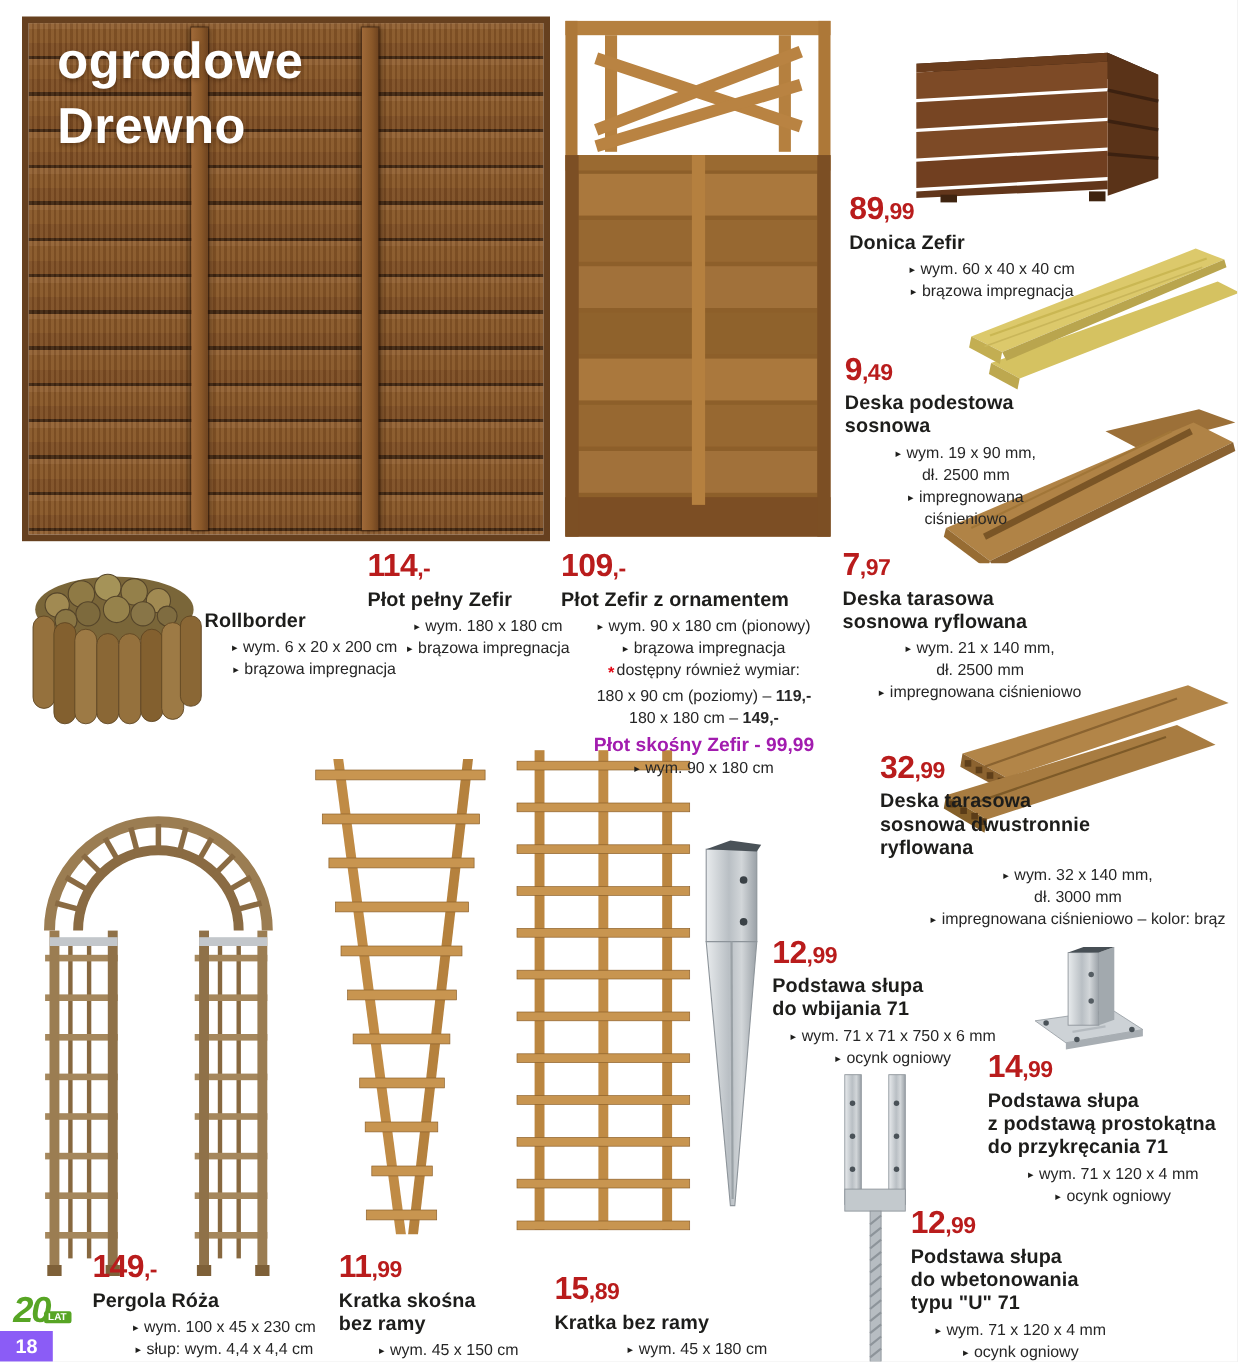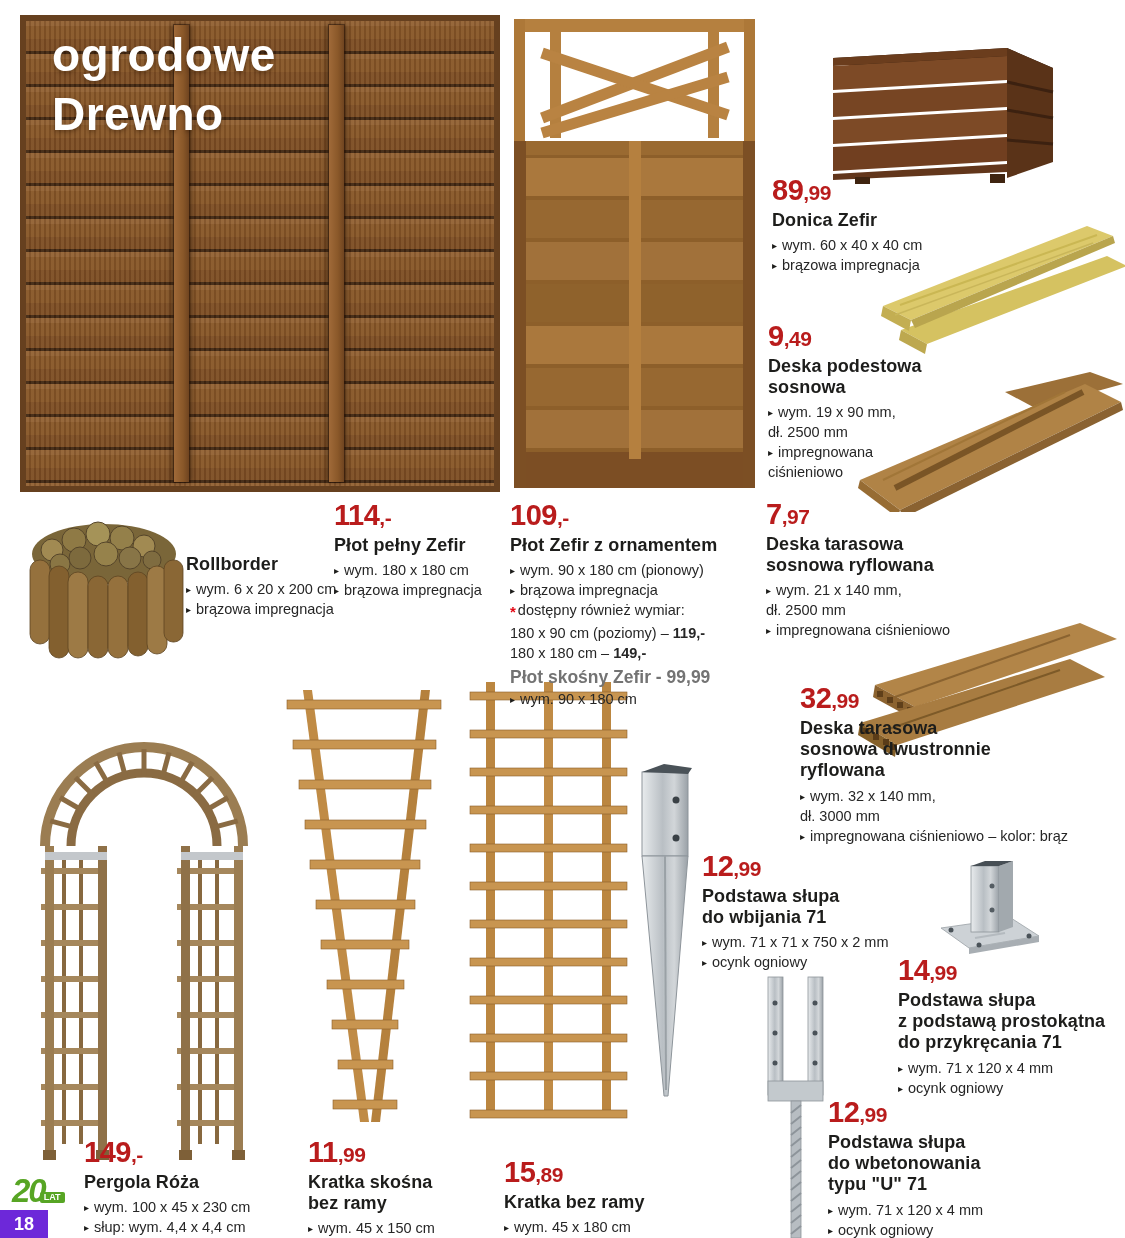--- a/index.html
+++ b/index.html
@@ -15,36 +15,36 @@
   }
   .fence-left .batten{position:absolute;top:4px;bottom:4px;width:15px;
       background:linear-gradient(90deg,#a06a39,#8a5829 60%,#6f4420);
       box-shadow:0 0 0 1px rgba(40,20,8,.5),3px 0 5px rgba(30,15,5,.4),-3px 0 5px rgba(30,15,5,.4);}
   
   .pb{position:absolute;}
   .price{font-weight:700;color:#b91c1c;letter-spacing:-.5px;line-height:1;margin-bottom:5px;}
   .p-main{font-size:29px;}
   .p-dec{font-size:21px;}
   .p-name{font-weight:700;font-size:18px;line-height:1.18;margin-bottom:4px;letter-spacing:.1px;}
-  .p-details{font-size:14.5px;line-height:1.38;color:#262626;}
+  .p-details{font-size:14.5px;line-height:1.38;color:#262626;text-align:center;}
   .d-line{white-space:nowrap;}
   .mark{display:inline-block;margin-right:5px;font-size:10px;vertical-align:1px;color:#1d1d1b;}
   .mark.ast{color:#e30613;font-size:15px;font-weight:700;vertical-align:-2px;margin-right:2px;}
   .bold{font-weight:700;}
-  .d-sub{font-weight:700;font-size:17.5px;color:#737373;margin-top:2px;}
+  .d-sub{font-weight:700;font-size:17.5px;color:#a21caf;margin-top:2px;}
   
   .title{position:absolute;left:52px;top:26px;z-index:5;color:#fff;font-weight:700;
          font-size:46px;line-height:1.28;letter-spacing:.5px;
          text-shadow:0 2px 4px rgba(40,20,5,.4);}
   
   .logo20{position:absolute;left:12px;top:1174px;color:#57a524;font-weight:700;line-height:1;}
   .logo20 .l20{font-size:33px;font-style:italic;letter-spacing:-2px;}
   .logo20 .lat{display:inline-block;background:#57a524;color:#fff;font-size:9px;
                padding:1px 4px;border-radius:2px;margin-left:-5px;vertical-align:2px;font-style:normal;}
-  .page-badge{position:absolute;left:0;top:1210px;width:48px;height:28px;background:#6d28d9;
+  .page-badge{position:absolute;left:0;top:1210px;width:48px;height:28px;background:#8b5cf6;
               color:#fff;font-weight:700;font-size:18px;display:flex;align-items:center;justify-content:center;}
 </style>
 </head>
 <body>
 
 <div id="page">
 
   <div class="photo fence-left" style="left:20px;top:15px;width:480px;height:477px;">
     <div class="batten" style="left:148px;"></div>
     <div class="batten" style="left:303px;"></div>
@@ -407,21 +407,21 @@
         <div class="d-line"><span class="mark">▸</span><span>wym. 32 x 140 mm,</span></div>
         <div class="d-line"><span>dł. 3000 mm</span></div>
         <div class="d-line"><span class="mark">▸</span><span>impregnowana ciśnieniowo – kolor: brąz</span></div>
       </div>
   </div>
 
   <div class="pb" style="left:702px;top:852px;width:220px;">
     <div class="price"><span class="p-main">12</span><span class="p-dec">,99</span></div>
     <div class="p-name">Podstawa słupa<br>do wbijania 71</div>
     <div class="p-details">
-        <div class="d-line"><span class="mark">▸</span><span>wym. 71 x 71 x 750 x 2 mm</span></div>
+        <div class="d-line"><span class="mark">▸</span><span>wym. 71 x 71 x 750 x 6 mm</span></div>
         <div class="d-line"><span class="mark">▸</span><span>ocynk ogniowy</span></div>
       </div>
   </div>
 
   <div class="pb" style="left:898px;top:956px;width:228px;">
     <div class="price"><span class="p-main">14</span><span class="p-dec">,99</span></div>
     <div class="p-name">Podstawa słupa<br>z podstawą prostokątna<br>do przykręcania 71</div>
     <div class="p-details">
         <div class="d-line"><span class="mark">▸</span><span>wym. 71 x 120 x 4 mm</span></div>
         <div class="d-line"><span class="mark">▸</span><span>ocynk ogniowy</span></div>

